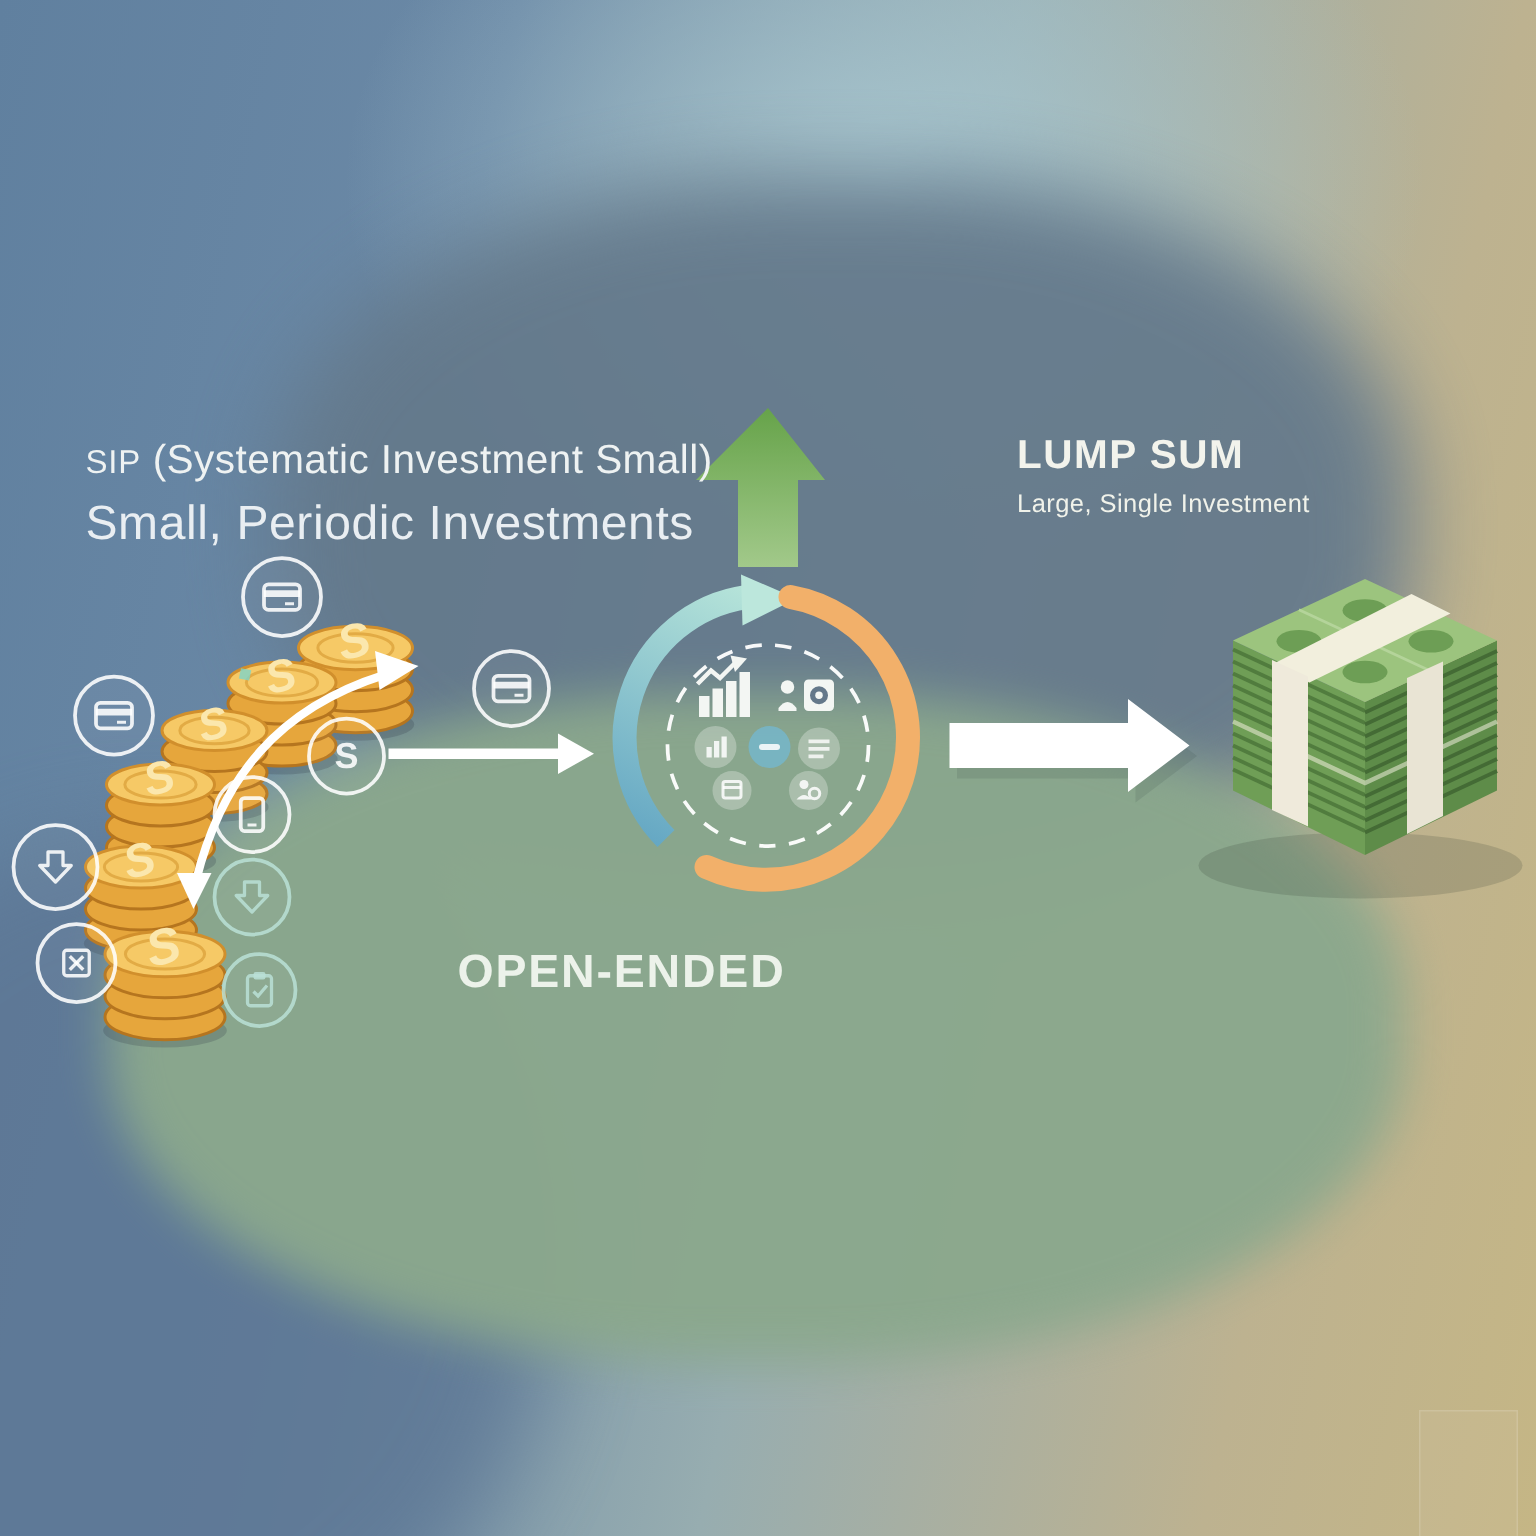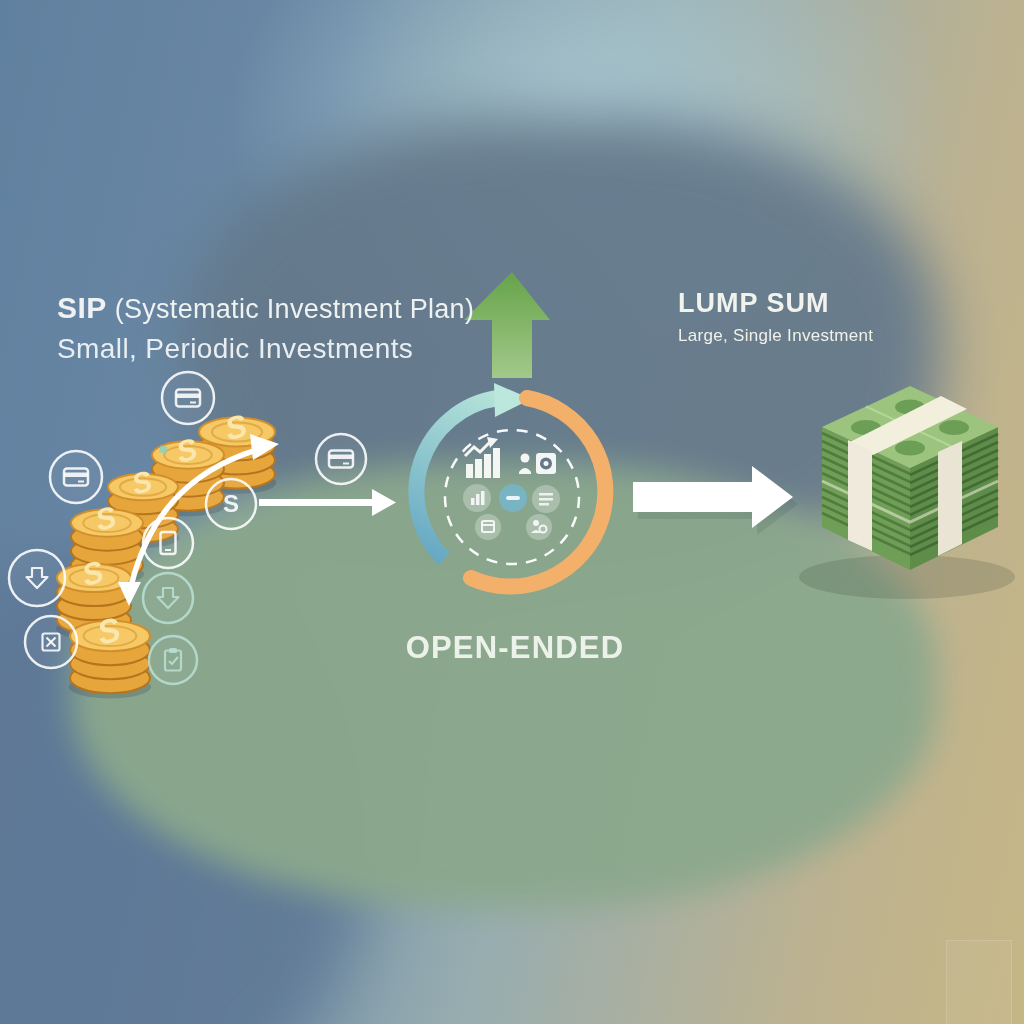--- a/index.html
+++ b/index.html
@@ -15,26 +15,26 @@
       background:#5d7795;filter:blur(32px);opacity:.85;}
   .blob-sage{left:72px;top:462px;width:864px;height:446px;border-radius:46%;
       background:#8ba88d;filter:blur(16px);opacity:.96;}
   .corner-rect{left:946px;top:940px;width:64px;height:84px;border:1px solid rgba(255,255,255,0.14);
       background:rgba(255,255,255,0.05);}
   .scene{position:absolute;left:0;top:0;}
   svg text{font-family:"Liberation Sans",sans-serif;}
   .label{position:absolute;color:#eef2f2;}
   .sip-label{left:57px;top:291px;}
   .sip-line1{font-size:27px;letter-spacing:.3px;white-space:nowrap;}
-  .sip-line1 b{font-size:30px;font-weight:700;letter-spacing:.5px;}
-  .sip-line2{margin-top:8px;font-size:28px;letter-spacing:.4px;color:#e9eef2;}
+  .sip-line1 b{font-size:22px;font-weight:400;letter-spacing:.5px;}
+  .sip-line2{margin-top:8px;font-size:32px;letter-spacing:.4px;color:#e9eef2;}
   .lump-label{left:678px;top:288px;}
   .lump-line1{font-size:27px;font-weight:600;letter-spacing:1px;color:#f2f3ec;}
   .lump-line2{margin-top:7px;font-size:17px;letter-spacing:.3px;color:#f0f2ea;}
-  .fund-label{left:305px;top:628px;width:420px;text-align:center;
+  .fund-label{left:305px;top:628px;width:420px;text-align:left;
       font-size:31px;font-weight:600;letter-spacing:1.2px;line-height:39px;color:#ecf2ea;}
 </style>
 </head>
 <body>
 
 <div class="canvas">
 
   <div class="blob blob-light-top"></div>
   <div class="blob blob-slate"></div>
   <div class="blob blob-slate-bl"></div>
@@ -268,21 +268,21 @@
       <ellipse cx="866" cy="427.5" rx="15" ry="7.5" fill="#6d9e55"></ellipse>
       <g>
         <polygon points="941,396 967,409 873,455 848,443" fill="#f2efdd"></polygon>
         <polygon points="848,440 872,451 872,551 848,540" fill="#efeadb"></polygon>
         <polygon points="938,452 962,441 962,544 938,556" fill="#e9e4d4"></polygon>
       </g>
     </g>
   </svg>
 
   <div class="label sip-label">
-    <div class="sip-line1"><b>SIP</b><span> (Systematic Investment Plan)</span></div>
+    <div class="sip-line1"><b>SIP</b><span> (Systematic Investment Small)</span></div>
     <div class="sip-line2">Small, Periodic Investments</div>
   </div>
 
   <div class="label lump-label">
     <div class="lump-line1">LUMP SUM</div>
     <div class="lump-line2">Large, Single Investment</div>
   </div>
 
   <div class="label fund-label">
     <div>OPEN-ENDED</div>

